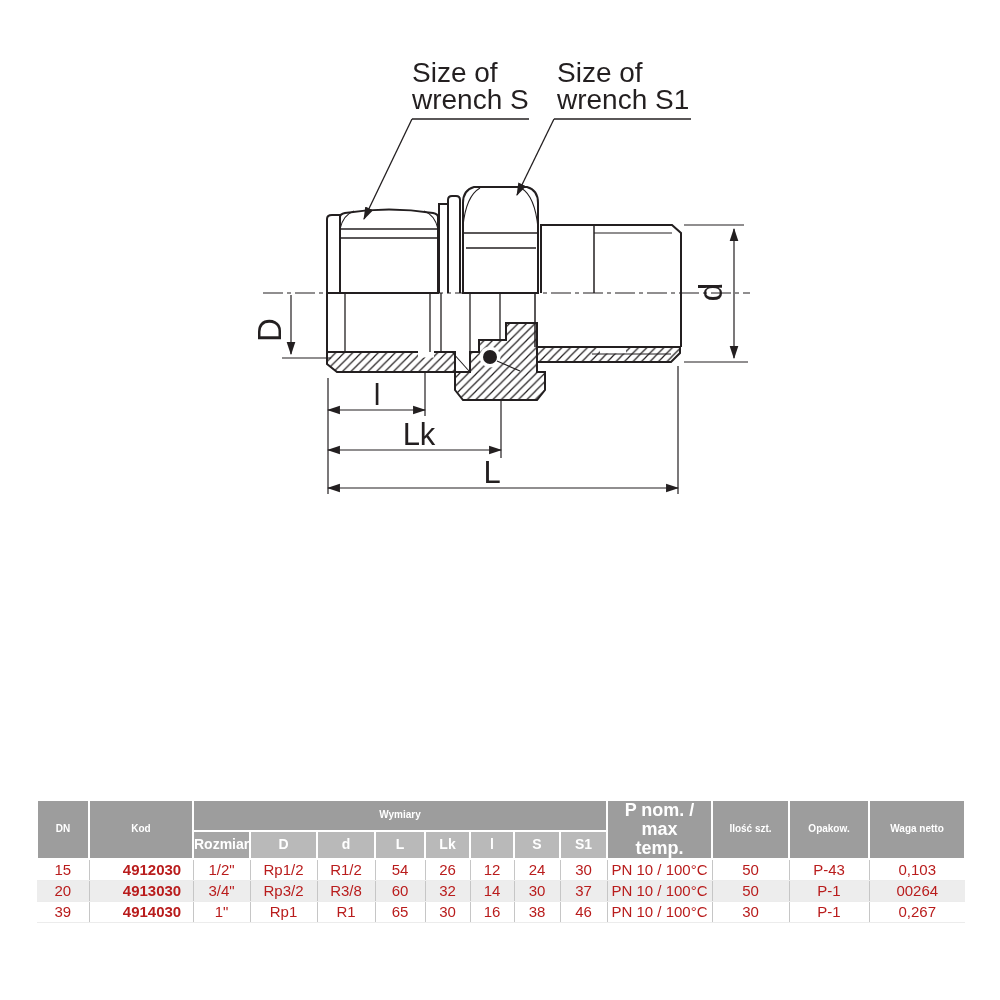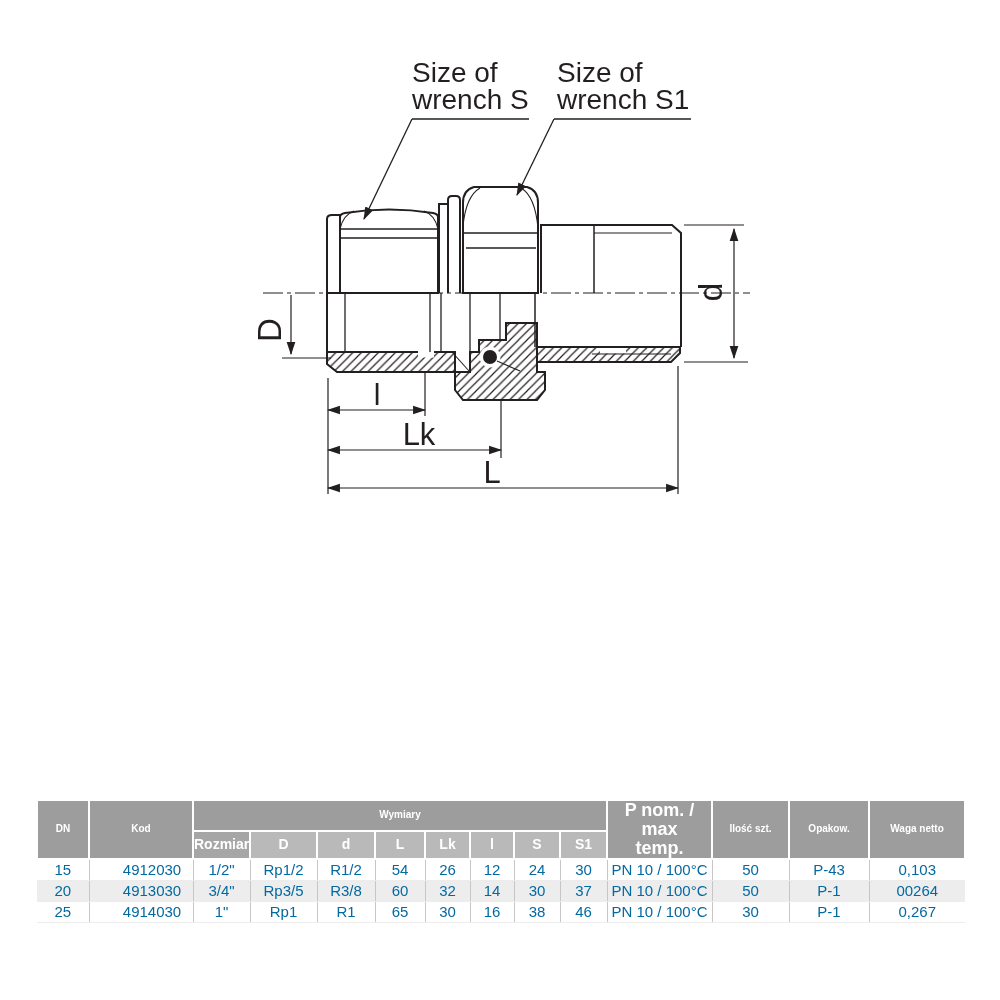--- a/index.html
+++ b/index.html
@@ -9,26 +9,26 @@
 
   table.spec{position:absolute;left:36px;top:799px;width:928px;border-collapse:collapse;
              table-layout:fixed;font-family:"Liberation Sans",sans-serif;}
   table.spec th{background:#9d9d9d;color:#fff;border:2px solid #fff;font-weight:bold;
                 font-size:10px;padding:0;line-height:1.05;}
   table.spec tr.h1 th{height:17px;}
   table.spec tr.h2 th{height:15px;font-size:14px;margin-top:28px;}
   table.spec th.sub{background:#b9b9b9;}
   table.spec th.subR{background:#a6a6a6;}
   table.spec th.pnom{font-size:18px;}
-  table.spec td{height:20px;text-align:center;vertical-align:middle;color:#0369a1;
+  table.spec td{height:20px;text-align:center;vertical-align:middle;color:#b91c1c;
                 font-size:15px;padding:0;border-left:1px solid #c6c6c6;
                 border-bottom:1px solid #ececec;background:#fff;}
   table.spec td:first-child{border-left:none;}
   table.spec tr.alt td{background:#ededed;}
-  table.spec td.kod{font-weight:normal;padding-left:22px;}
+  table.spec td.kod{font-weight:bold;padding-left:22px;}
 </style>
 </head>
 <body>
 
 <div id="page">
 
   <svg width="1000" height="600" viewBox="0 0 1000 600" style="position:absolute;left:0;top:0;">
     <defs>
       <pattern id="hatch" width="8.5" height="8.5" patternUnits="userSpaceOnUse">
         <path d="M-2,2 L2,-2 M0,8.5 L8.5,0 M6.5,10.5 L10.5,6.5" stroke="#231f20" stroke-width="1.2"></path>
@@ -182,34 +182,34 @@
       <td>30</td>
       <td>PN 10 / 100°C</td>
       <td>50</td>
       <td>P-43</td>
       <td>0,103</td>
     </tr>
     <tr class="dr alt">
       <td>20</td>
       <td class="kod">4913030</td>
       <td>3/4"</td>
-      <td>Rp3/5</td>
+      <td>Rp3/2</td>
       <td>R3/8</td>
       <td>60</td>
       <td>32</td>
       <td>14</td>
       <td>30</td>
       <td>37</td>
       <td>PN 10 / 100°C</td>
       <td>50</td>
       <td>P-1</td>
       <td>00264</td>
     </tr>
     <tr class="dr">
-      <td>25</td>
+      <td>39</td>
       <td class="kod">4914030</td>
       <td>1"</td>
       <td>Rp1</td>
       <td>R1</td>
       <td>65</td>
       <td>30</td>
       <td>16</td>
       <td>38</td>
       <td>46</td>
       <td>PN 10 / 100°C</td>

